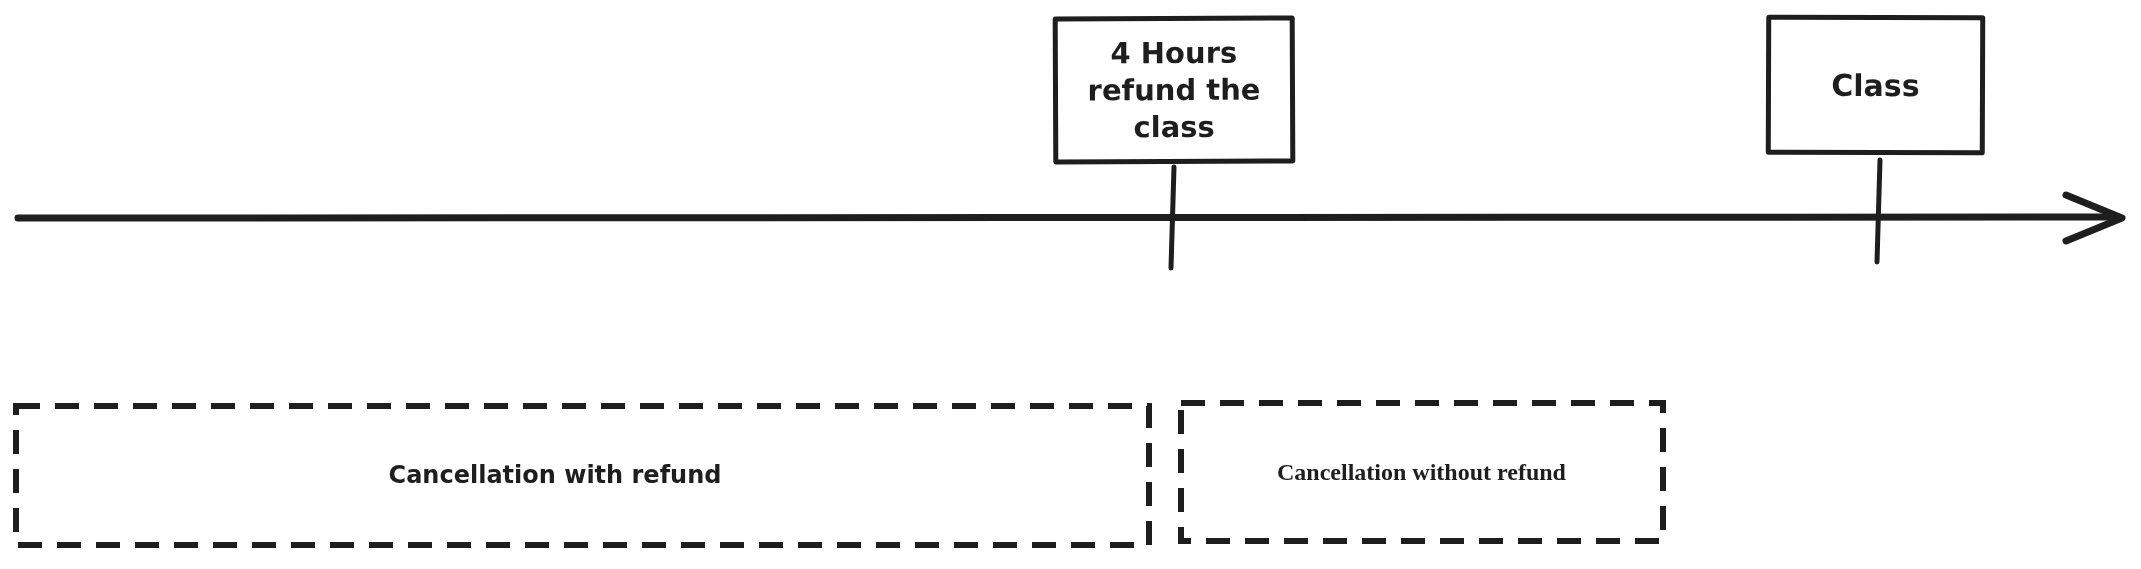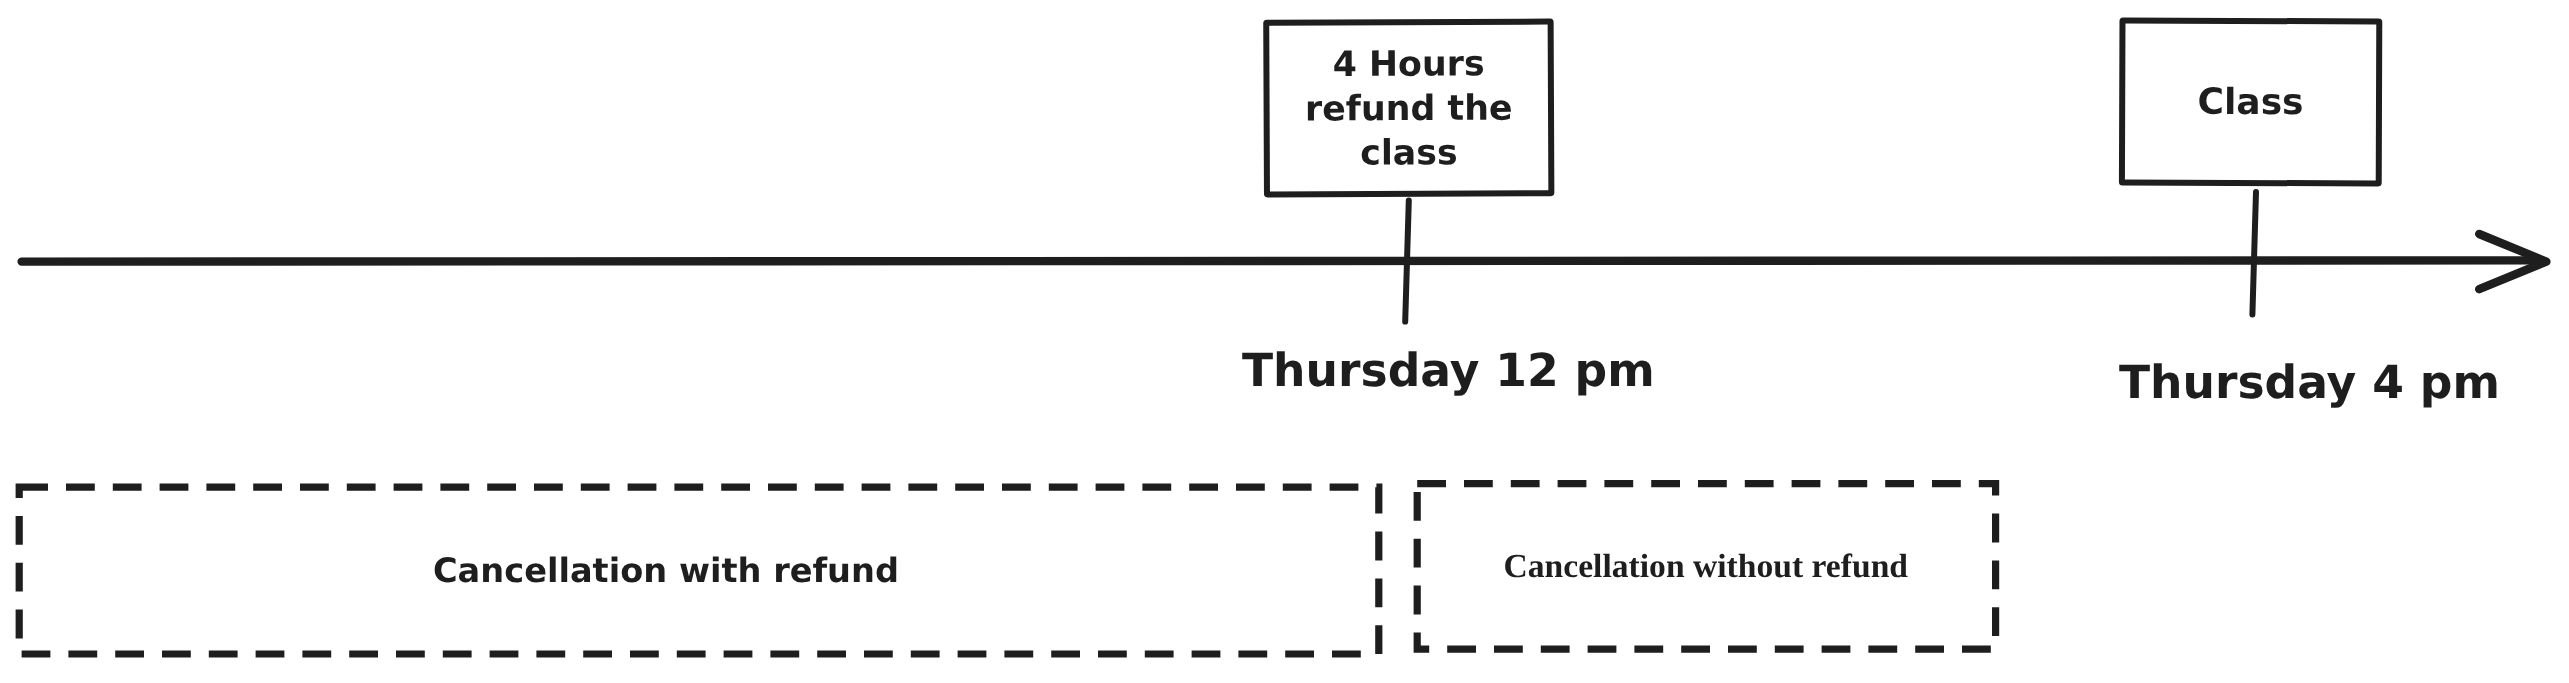--- a/index.html
+++ b/index.html
@@ -52,21 +52,21 @@
   }
   .tick-label-1 { left: 1035px; top: 287px; width: 335px; }
   .tick-label-2 { left: 1752px; top: 297px; width: 345px; }
   .policy-text {
     position: absolute;
     display: flex;
     flex-direction: column;
     align-items: center;
     justify-content: center;
     text-align: center;
-    font-size: 28px;
+    font-size: 24px;
     font-weight: bold;
     line-height: 43px;
   }
   .policy-text-1 { left: 15px; top: 405px; width: 1080px; height: 140px; }
   .policy-text-2 { left: 1180px; top: 402px; width: 483px; height: 140px; font-family: Liberation Serif, serif; }
   .policy-line { display: block; }
   .box-line { display: block; }
 </style>
 </head>
 <body>
@@ -91,22 +91,20 @@
   <div class="node-box box-deadline">
     <span class="box-line">4 Hours</span>
     <span class="box-line">refund the</span>
     <span class="box-line">class</span>
   </div>
 
   <div class="node-box box-class">
     <span class="box-line">Class</span>
   </div>
 
-  <div class="tick-label tick-label-1">Thursday 12 pm</div>
-  <div class="tick-label tick-label-2">Thursday 4 pm</div>
 
   <div class="policy-text policy-text-1">
     <span class="policy-line">Cancellation with refund</span>
   </div>
 
   <div class="policy-text policy-text-2">
     <span class="policy-line">Cancellation without refund</span>
   </div>
 
 </div>

